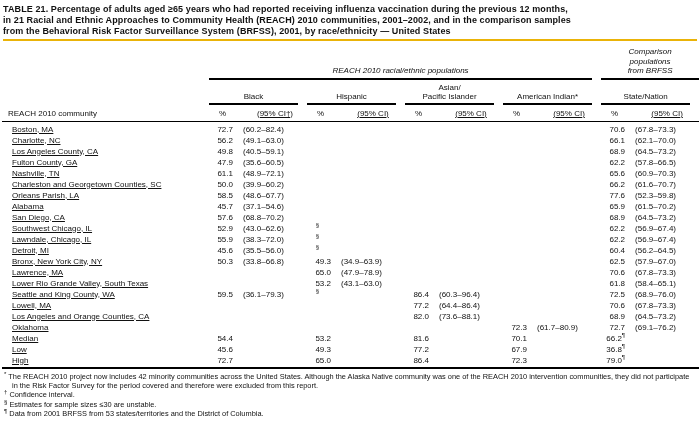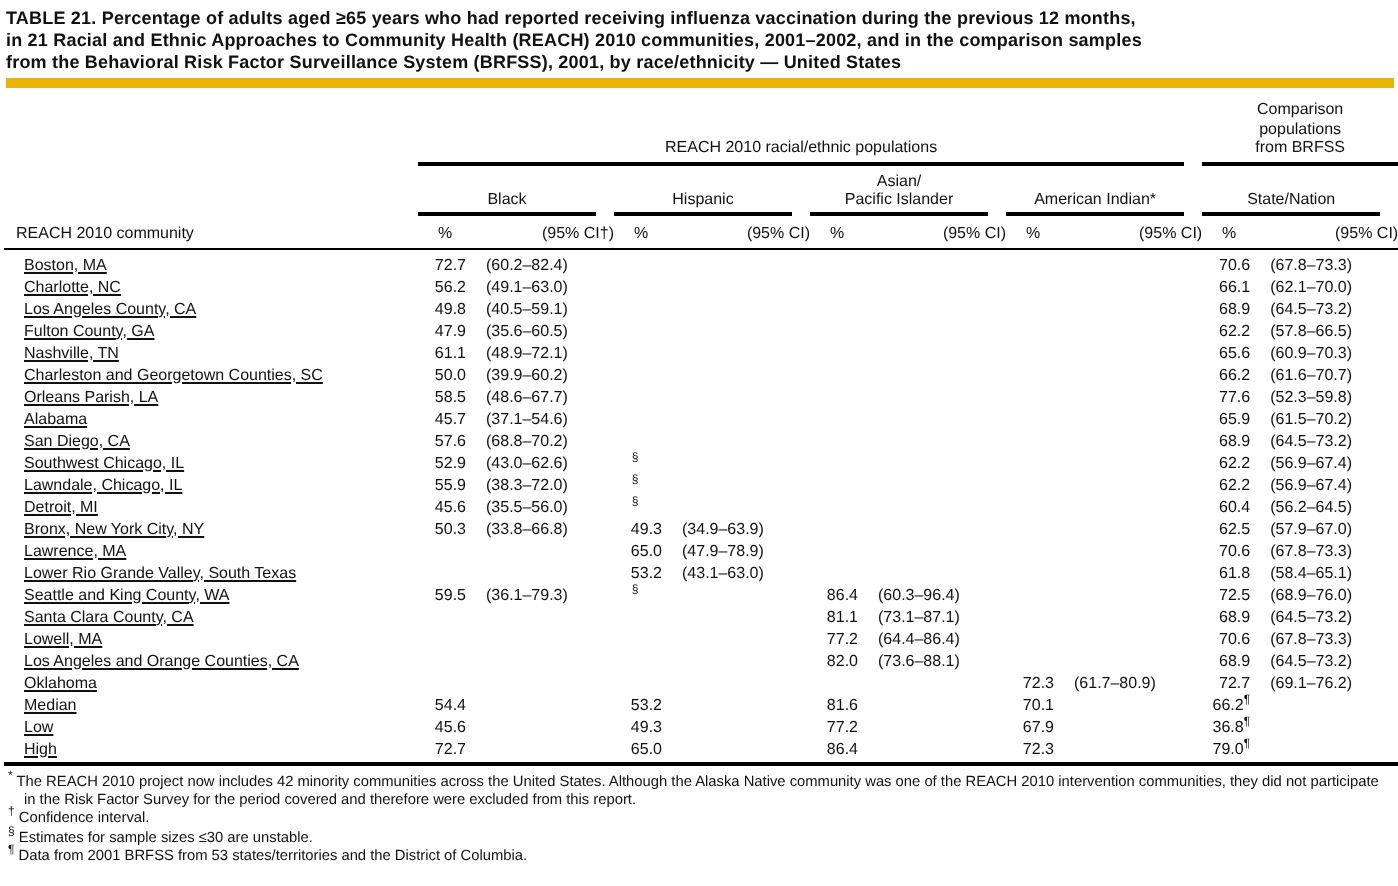--- a/index.html
+++ b/index.html
@@ -6,45 +6,45 @@
   body {
     width: 699px; height: 443px; overflow: hidden;
     font-family: "Liberation Sans", sans-serif;
     color: #111111; -webkit-font-smoothing: antialiased;
   }
   .page { padding: 4px 2px 0 2px; }
 
   .title {
     font-weight: bold; font-size: 9px; line-height: 11px;
     white-space: pre-line; letter-spacing: 0.1px;
-    border-bottom: 5px solid #eab308; padding-bottom: 2px; margin: 0 0 0 1px;
+    border-bottom: 2px solid #eab308; padding-bottom: 2px; margin: 0 0 0 1px;
   }
 
   table { border-collapse: collapse; table-layout: fixed; width: 697px; margin-top: 5px; }
   td {
     padding: 0; font-size: 8px; line-height: 11px;
     vertical-align: bottom; white-space: nowrap; overflow: hidden;
   }
 
   
-  .span-cell { vertical-align: bottom; }
+  .span-cell { vertical-align: bottom; font-style: italic; }
   .reach-cell { padding-right: 9px; }
   .span-rule { border-bottom: 2.5px solid #000; padding-bottom: 2px; text-align: center; }
   .brfss-label { white-space: pre-line; line-height: 9.5px; padding-top: 1px; }
 
   .grp-cell { vertical-align: bottom; padding: 3px 9px 0 0; }
   .grp-rule {
     border-bottom: 2px solid #000; padding-bottom: 1px;
     text-align: center; white-space: pre-line; line-height: 9.5px;
   }
 
   .colhdr-row td { border-bottom: 1.5px solid #000; padding-top: 3px; padding-bottom: 2px; }
   .community-hdr { text-align: left; padding-left: 6px; }
   .pct-hdr { text-align: center; }
-  .ci-hdr  { text-align: right; padding-left: 7px; }
+  .ci-hdr  { text-align: center; padding-left: 7px; text-decoration: underline; }
 
   
   .community { text-align: left; padding-left: 10px; text-decoration: underline; }
   .pct { text-align: right; padding-right: 3px; }
   .pct.marker-only { text-align: center; padding-right: 6px; }
   .ci  { text-align: left; padding-left: 7px; }
   tbody tr td { height: 11px; }
   tbody tr.first td { padding-top: 2px; }
   tbody tr:last-child td { border-bottom: 2.5px solid #000; padding-bottom: 1px; }
 
@@ -327,33 +327,20 @@
           <td class="pct marker-only"><sup>§</sup></td>
           <td class="ci"></td>
           <td class="pct">86.4</td>
           <td class="ci">(60.3–96.4)</td>
           <td class="pct"></td>
           <td class="ci"></td>
           <td class="pct">72.5</td>
           <td class="ci">(68.9–76.0)</td>
         </tr>
         <tr>
-          <td class="community">Santa Clara County, CA</td>
-          <td class="pct"></td>
-          <td class="ci"></td>
-          <td class="pct"></td>
-          <td class="ci"></td>
-          <td class="pct">81.1</td>
-          <td class="ci">(73.1–87.1)</td>
-          <td class="pct"></td>
-          <td class="ci"></td>
-          <td class="pct">68.9</td>
-          <td class="ci">(64.5–73.2)</td>
-        </tr>
-        <tr>
           <td class="community">Lowell, MA</td>
           <td class="pct"></td>
           <td class="ci"></td>
           <td class="pct"></td>
           <td class="ci"></td>
           <td class="pct">77.2</td>
           <td class="ci">(64.4–86.4)</td>
           <td class="pct"></td>
           <td class="ci"></td>
           <td class="pct">70.6</td>

